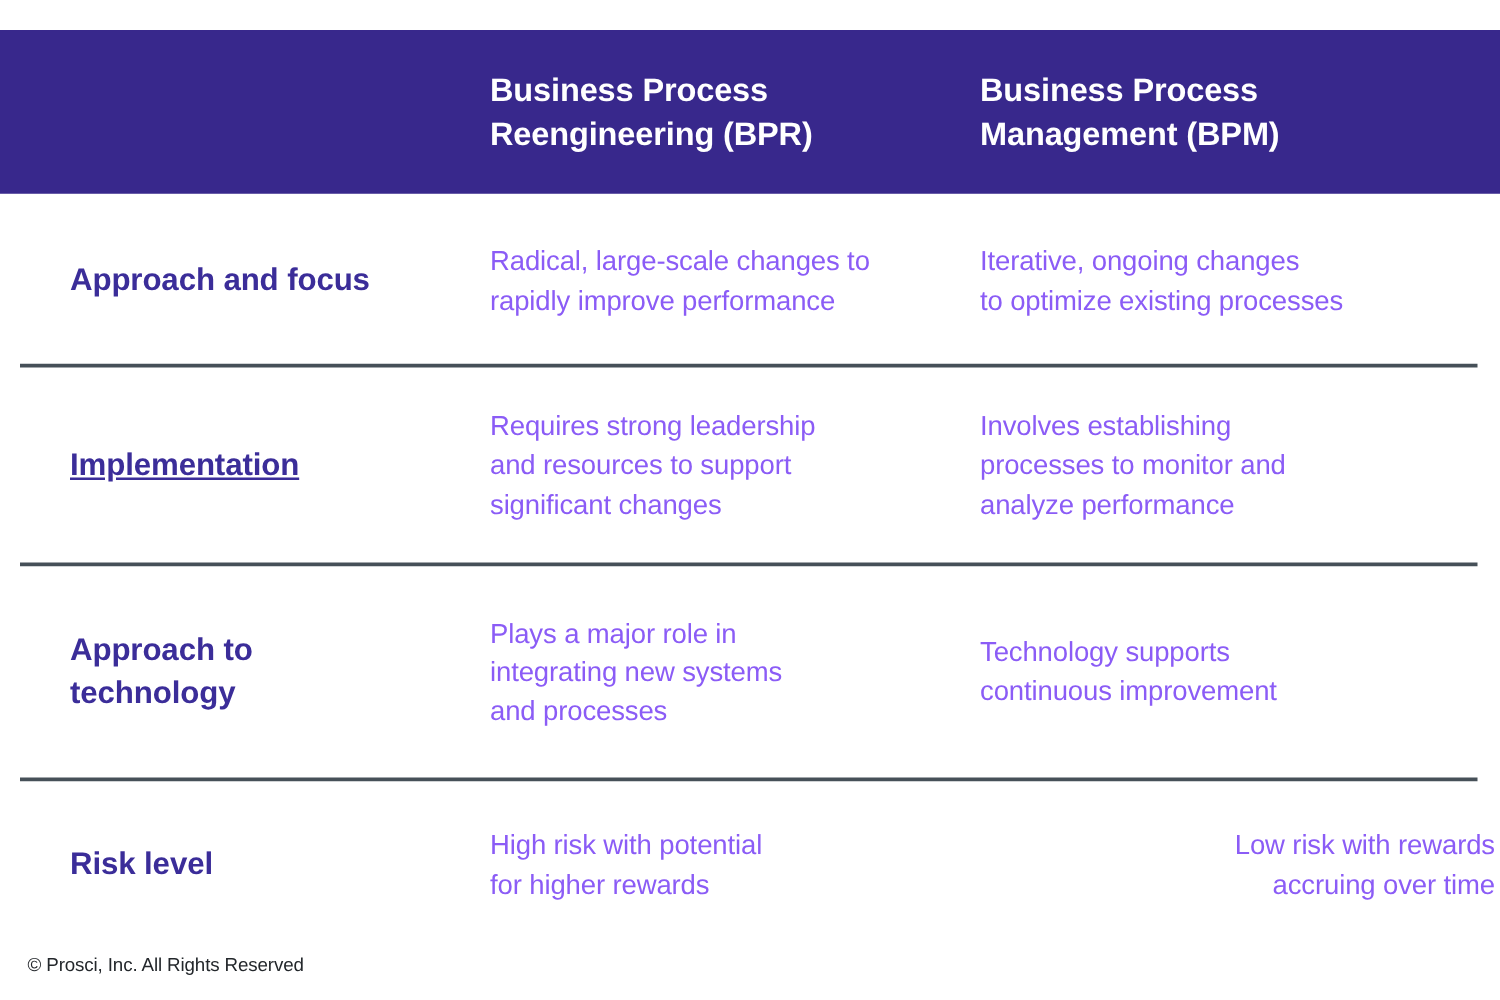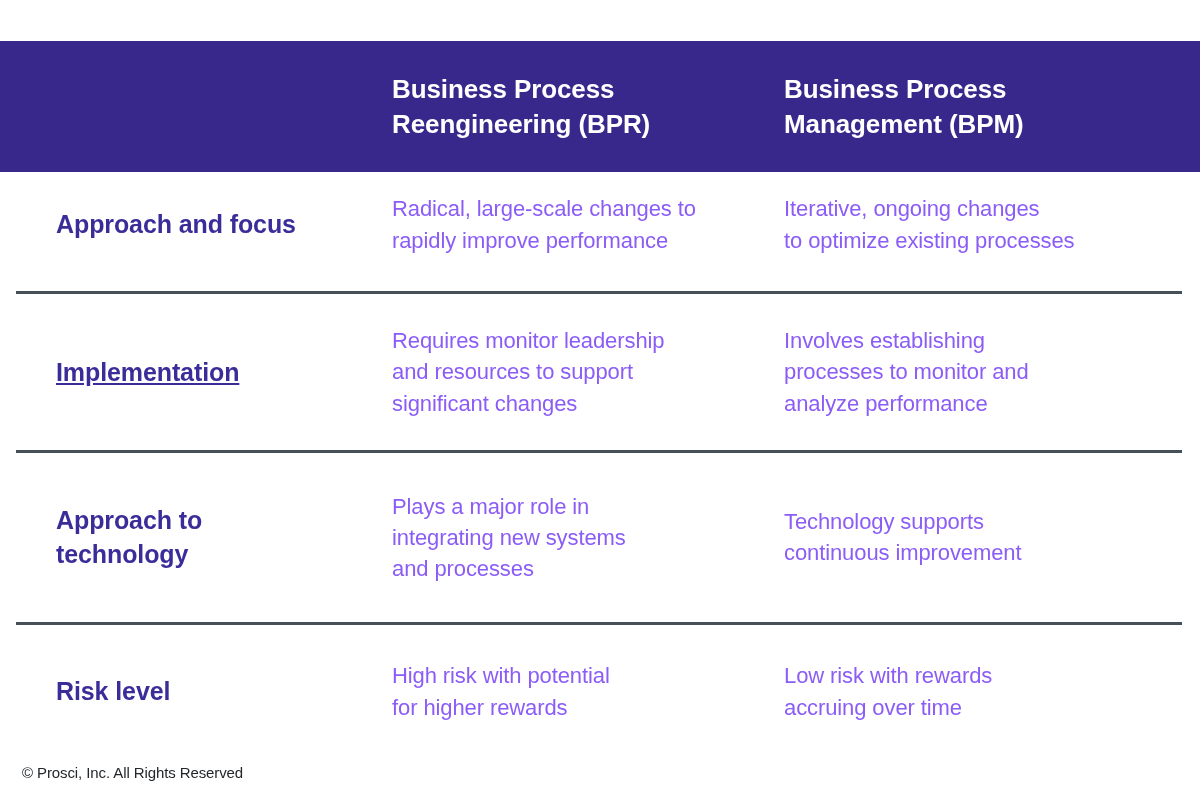--- a/index.html
+++ b/index.html
@@ -17,21 +17,21 @@
     position: relative;
     width: 1200px;
     height: 800px;
     background: #ffffff;
   }
 
   
   .header-band {
     position: absolute;
     left: 0;
-    top: 41px;
+    top: 24px;
     width: 1200px;
     height: 131px;
     background: #38288c;
     display: flex;
     align-items: center;
   }
 
   .header-cell {
     color: #ffffff;
     font-size: 26px;
@@ -154,21 +154,21 @@
 rapidly improve performance</div>
         <div class="cell-body cell-col-2" style="white-space: pre-line;">Iterative, ongoing changes
 to optimize existing processes</div>
       </div>
     </div>
     <div class="divider"></div>
 
     <div class="row row-2">
       <div class="row-cells">
         <div class="cell-label" style="white-space: pre-line; text-decoration: underline;">Implementation</div>
-        <div class="cell-body cell-col-1" style="white-space: pre-line;">Requires monitor leadership
+        <div class="cell-body cell-col-1" style="white-space: pre-line;">Requires strong leadership
 and resources to support
 significant changes</div>
         <div class="cell-body cell-col-2" style="white-space: pre-line;">Involves establishing
 processes to monitor and
 analyze performance</div>
       </div>
     </div>
     <div class="divider"></div>
 
     <div class="row row-3">
@@ -182,21 +182,21 @@
 continuous improvement</div>
       </div>
     </div>
     <div class="divider"></div>
 
     <div class="row row-4">
       <div class="row-cells">
         <div class="cell-label" style="white-space: pre-line;">Risk level</div>
         <div class="cell-body cell-col-1" style="white-space: pre-line;">High risk with potential
 for higher rewards</div>
-        <div class="cell-body cell-col-2" style="white-space: pre-line;">Low risk with rewards
+        <div class="cell-body cell-col-2" style="white-space: pre-line; text-align: right;">Low risk with rewards
 accruing over time</div>
       </div>
     </div>
 
   </div>
 
   <div class="footer">© Prosci, Inc. All Rights Reserved</div>
 
 </div>
 

